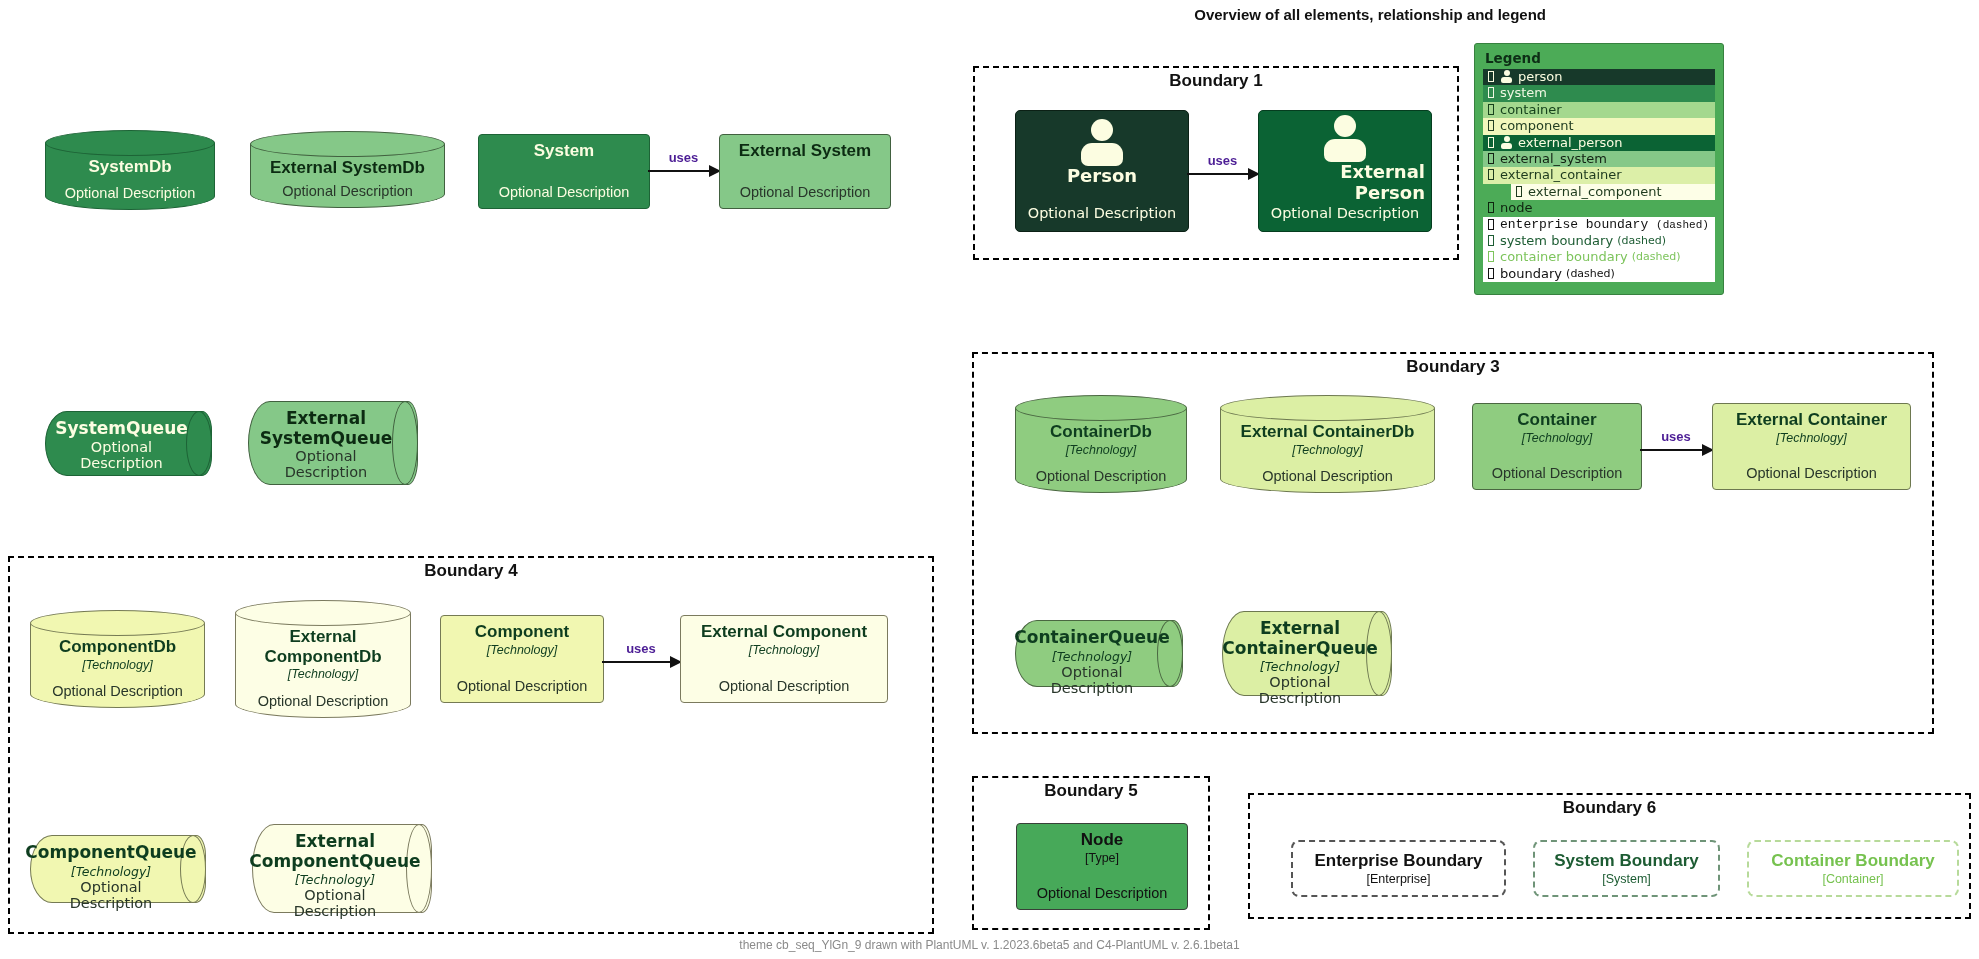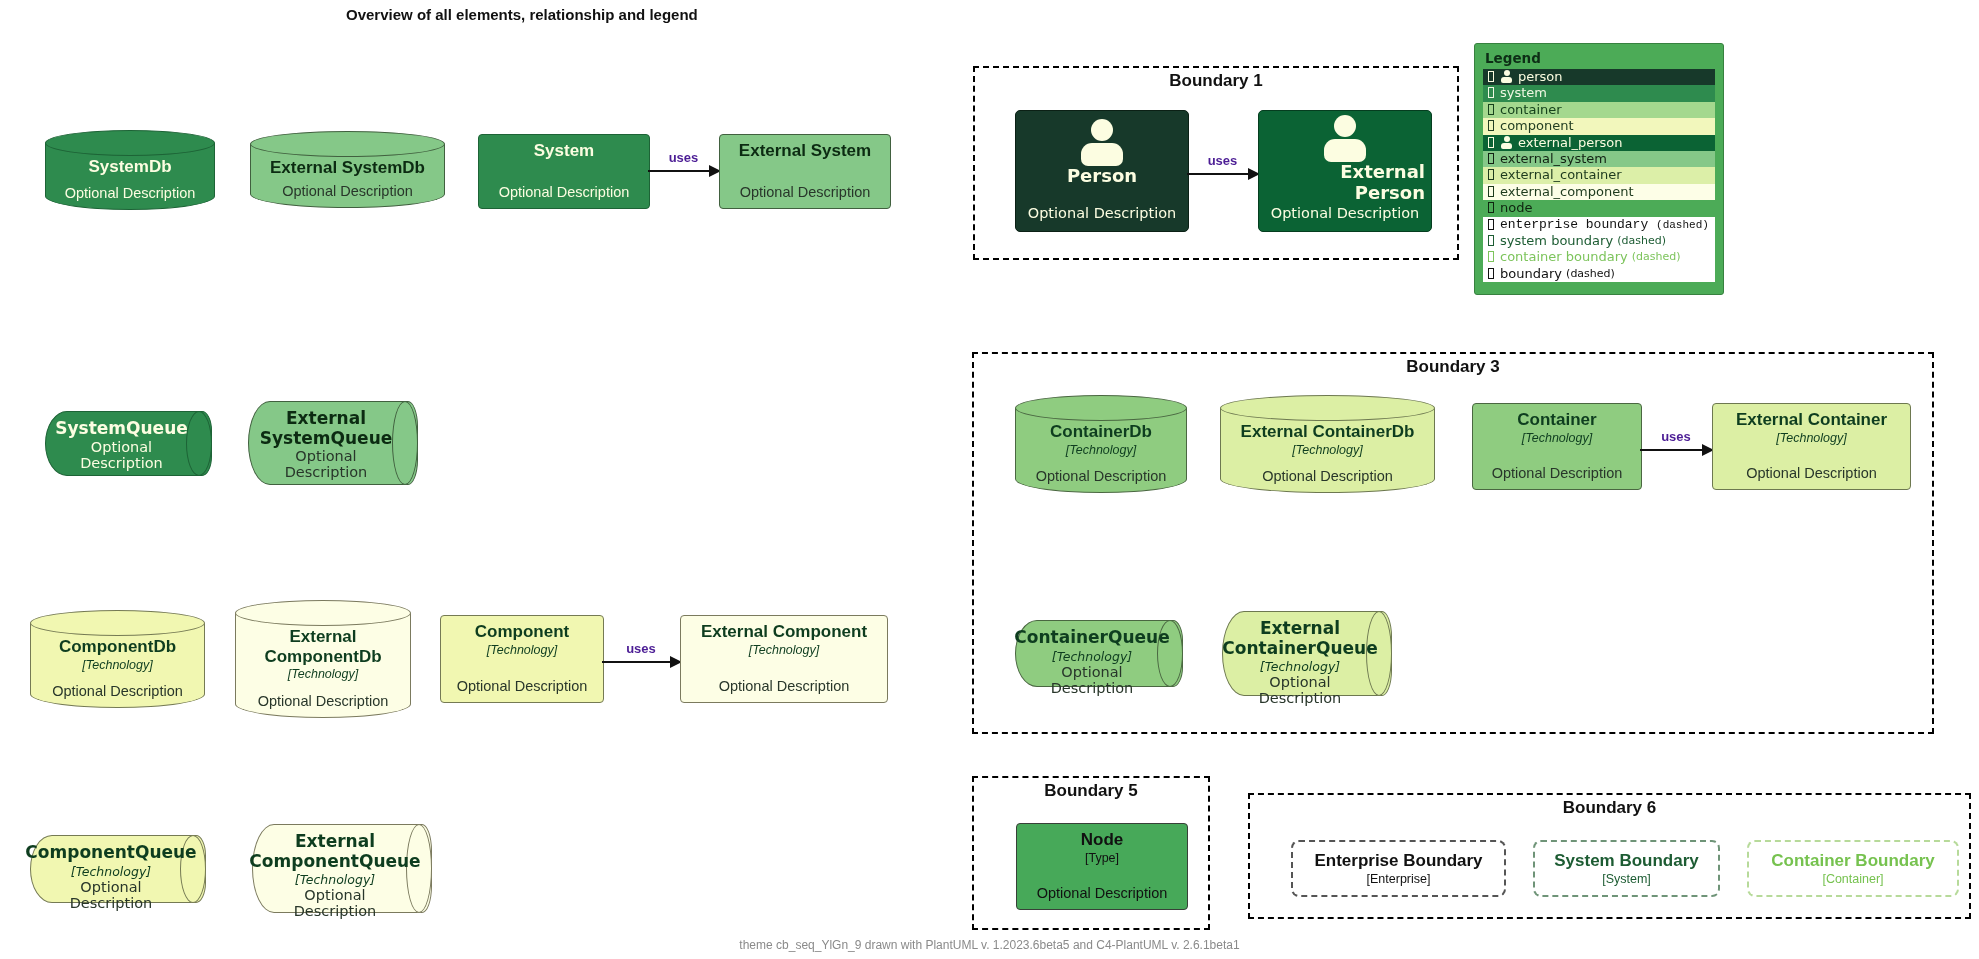--- a/index.html
+++ b/index.html
@@ -2,21 +2,21 @@
 <html><head>
 <meta charset="utf-8">
 <style>
   html,body{margin:0;padding:0;background:#ffffff;}
   #canvas{position:relative;width:1979px;height:959px;background:#ffffff;overflow:hidden;
           font-family:"DejaVu Sans",sans-serif;}
   .t-cond{font-family:"Liberation Sans",sans-serif;}
   .t-wide{font-family:"DejaVu Sans",sans-serif;}
 
   
-  .diagram-title{position:absolute;left:346px;top:6px;width:1200px;text-align:left;
+  .diagram-title{position:absolute;left:346px;top:6px;width:1200px;text-align:right;
                  font-weight:bold;font-size:15px;color:#111;font-family:"Liberation Sans",sans-serif;}
   .footer{position:absolute;left:0;top:938px;width:1979px;text-align:center;
           font-size:12px;color:#8a8a8a;font-family:"Liberation Sans",sans-serif;}
 
   
   .boundary{position:absolute;border:2px dashed #000;}
   .b-label{position:absolute;top:3px;left:0;width:100%;text-align:center;font-weight:bold;
            font-size:17px;color:#111;font-family:"Liberation Sans",sans-serif;}
   .inner-boundary{position:absolute;border-radius:8px;display:flex;flex-direction:column;
                   align-items:center;justify-content:center;text-align:center;}
@@ -197,21 +197,21 @@
   <div class="legend t-wide">
     <div class="lg-title">Legend</div>
     <div>
         <div class="lg-row" style="background: rgb(23, 57, 42); color: rgb(252, 253, 225);"><span class="tofu"></span><span class="lg-person"><span class="lg-ph"></span><span class="lg-pb"></span></span><span class="lg-label">person</span></div>
         <div class="lg-row" style="background: rgb(46, 139, 78); color: rgb(240, 248, 227);"><span class="tofu"></span><span class="lg-label">system</span></div>
         <div class="lg-row" style="background: rgb(164, 216, 142); color: rgb(22, 66, 28);"><span class="tofu"></span><span class="lg-label">container</span></div>
         <div class="lg-row" style="background: rgb(242, 247, 188); color: rgb(35, 63, 35);"><span class="tofu"></span><span class="lg-label">component</span></div>
         <div class="lg-row" style="background: rgb(11, 99, 52); color: rgb(252, 253, 225);"><span class="tofu"></span><span class="lg-person"><span class="lg-ph"></span><span class="lg-pb"></span></span><span class="lg-label">external_person</span></div>
         <div class="lg-row" style="background: rgb(133, 200, 136); color: rgb(18, 33, 19);"><span class="tofu"></span><span class="lg-label">external_system</span></div>
         <div class="lg-row" style="background: rgb(220, 239, 168); color: rgb(29, 58, 29);"><span class="tofu"></span><span class="lg-label">external_container</span></div>
-        <div class="lg-row" style="background: rgb(253, 254, 231); color: rgb(29, 58, 29);"><span class="tofu"></span><span class="lg-label">external_component</span></div>
+        <div class="lg-row" style="background: rgb(253, 254, 231); color: rgb(29, 58, 29); margin-left: 28px;"><span class="tofu"></span><span class="lg-label">external_component</span></div>
         <div class="lg-row" style="background: rgb(76, 171, 87); color: rgb(15, 36, 15);"><span class="tofu"></span><span class="lg-label">node</span></div>
         <div class="lg-row" style="background: rgb(255, 255, 255); color: rgb(17, 17, 17); font-family: Liberation Mono, monospace;"><span class="tofu"></span><span class="lg-label">enterprise boundary</span> <span class="lg-suffix">(dashed)</span></div>
         <div class="lg-row" style="background: rgb(255, 255, 255); color: rgb(29, 92, 51);"><span class="tofu"></span><span class="lg-label">system boundary</span> <span class="lg-suffix">(dashed)</span></div>
         <div class="lg-row" style="background: rgb(255, 255, 255); color: rgb(125, 196, 92);"><span class="tofu"></span><span class="lg-label">container boundary</span> <span class="lg-suffix">(dashed)</span></div>
         <div class="lg-row" style="background: rgb(255, 255, 255); color: rgb(17, 17, 17);"><span class="tofu"></span><span class="lg-label">boundary</span> <span class="lg-suffix">(dashed)</span></div>
       </div>
   </div>
 
   <div class="boundary" style="left:972px;top:352px;width:958px;height:378px">
     <div class="b-label">Boundary 3</div>
@@ -285,20 +285,23 @@
     <div class="queue-cap"></div>
     <div class="el-content">
       <div>
         <div class="el-title">External ContainerQueue</div>
         <div class="el-tech">[Technology]</div>
       </div>
       <div class="el-desc">Optional Description</div>
     </div>
   </div>
 
+  <div class="boundary" style="left:8px;top:556px;width:922px;height:374px">
+    <div class="b-label">Boundary 4</div>
+  </div>
 
   <div class="el cyl f-yellow t-cond" style="left:30px;top:610px;width:175px;height:98px">
     <div class="cyl-top"></div>
     <div class="cyl-body"></div>
     <div class="el-content">
       <div>
         <div class="el-title">ComponentDb</div>
         <div class="el-tech">[Technology]</div>
       </div>
       <div class="el-desc">Optional Description</div>

